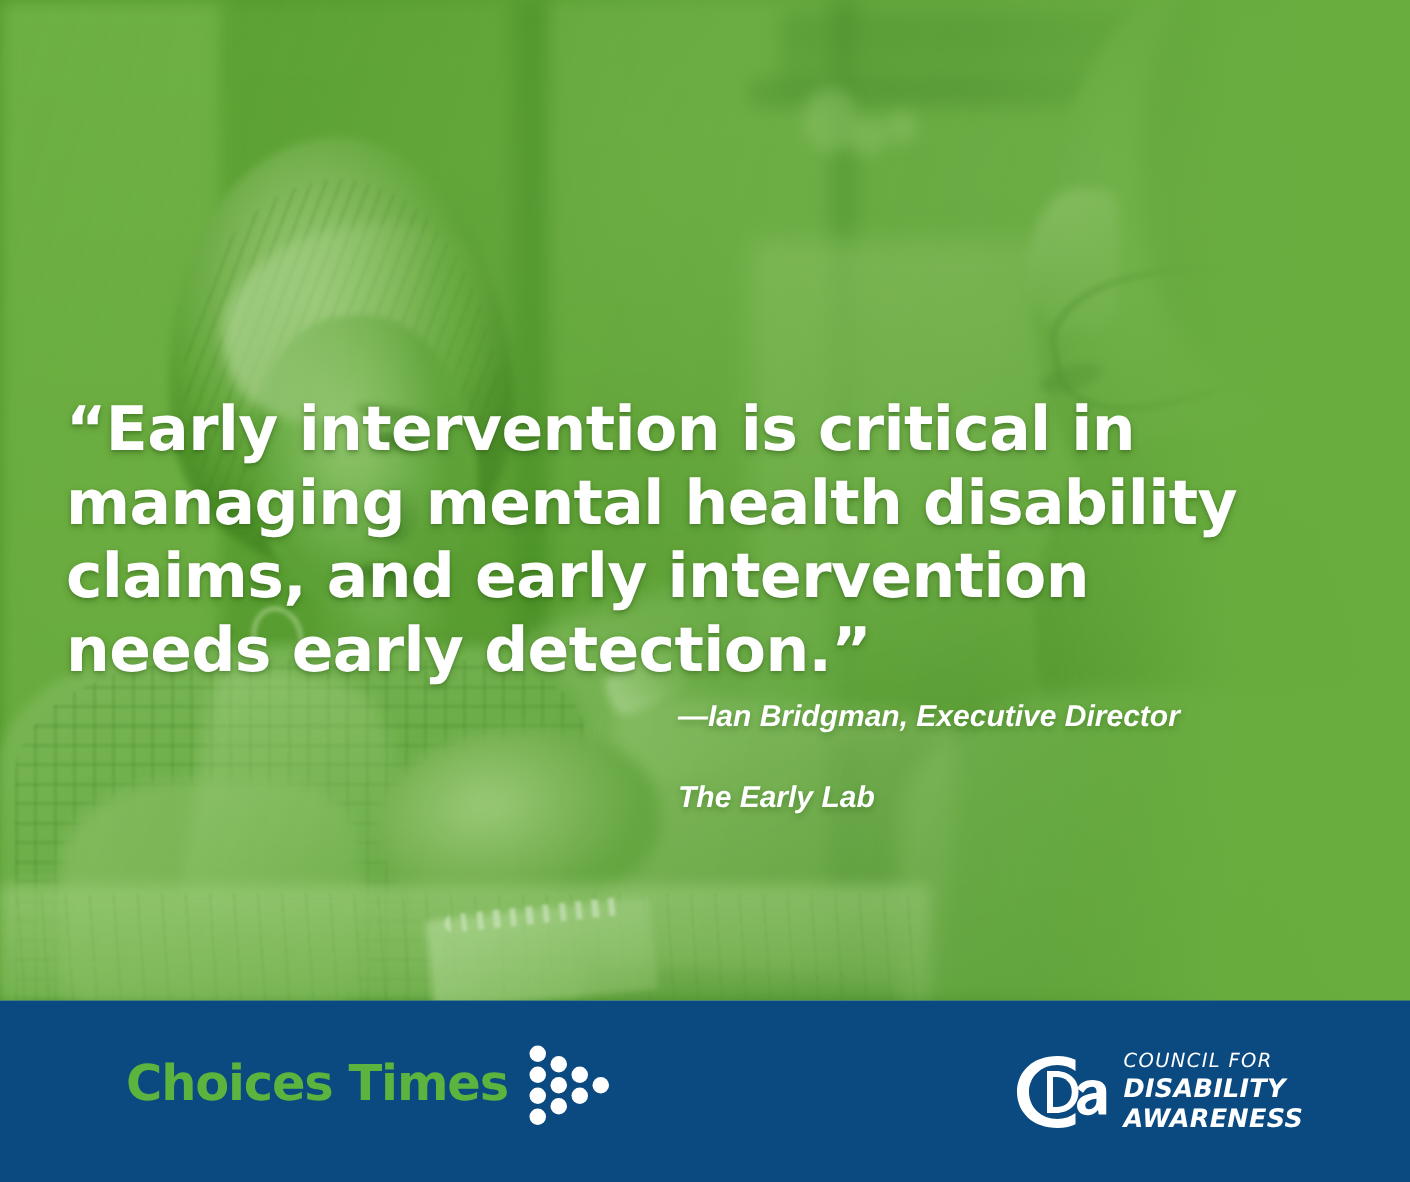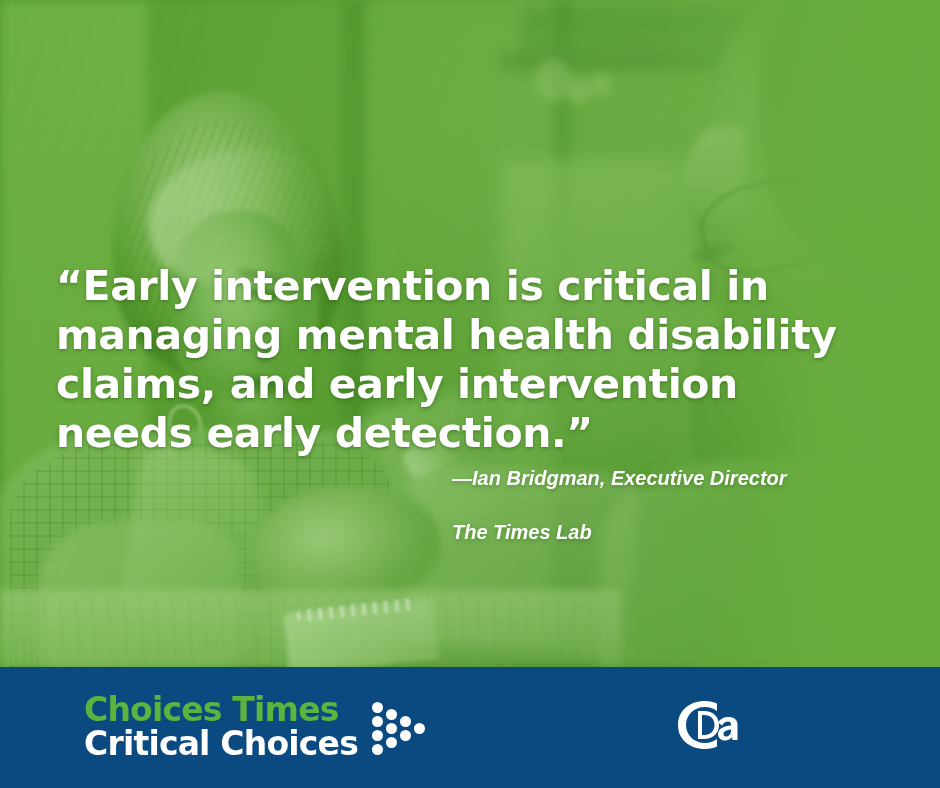--- a/index.html
+++ b/index.html
@@ -275,21 +275,21 @@
     background:radial-gradient(115% 85% at 85% 20%, rgba(160,210,120,.30), transparent 62%);
   }
   .hero-right-fade {
     position:absolute; right:0; top:0; width:290px; height:667px;
     background:linear-gradient(90deg, rgba(106,173,63,0), rgba(106,173,63,.92) 58%, #6aad3f 100%);
   }
 
   
   .quote-block {
     position:absolute;
-    left:56px; top:262px;
+    left:44px; top:262px;
     width:830px;
   }
   .quote-text {
     font-family:"DejaVu Sans", sans-serif;
     font-size:41px;
     font-weight:bold;
     line-height:49px;
     color:#ffffff;
     letter-spacing:-.4px;
     text-shadow:0 2px 5px rgba(46,94,22,.38), 0 1px 2px rgba(46,94,22,.30);
@@ -449,29 +449,28 @@
     <div class="hero-lift"></div>
     <div class="hero-right-fade"></div>
   </div>
 
   <div class="quote-block">
     <div class="quote-text">“Early intervention is critical in managing mental health disability claims, and early intervention needs early detection.”</div>
   </div>
 
   <div class="attribution">
     <div>—Ian Bridgman, Executive Director</div>
-    <div>The Times Lab</div>
+    <div>The Early Lab</div>
   </div>
 
   <div class="footer"></div>
 
   <div class="brand-lockup">
     <div class="brand-words">
       <div class="brand-line1">Choices Times</div>
-      <div class="brand-line2">Critical Choices</div>
     </div>
 
     <div class="dot-mark">
 
       <i style="left:0px;  top:2px;"></i>
       <i style="left:0px;  top:16px;"></i>
       <i style="left:0px;  top:30px;"></i>
       <i style="left:0px;  top:44px;"></i>
 
       <i style="left:14px; top:9px;"></i>
@@ -495,15 +494,19 @@
       <path d="M44 22 L44 78 L56 78 C74 78 86 66 86 50 C86 34 74 22 56 22 Z" fill="#ffffff"></path>
       <path d="M52 30 L52 70 L56 70 C69 70 77 62 77 50 C77 38 69 30 56 30 Z" fill="#0a4a80"></path>
 
       <path d="M104 34 C95 34 88 38 84 45 L92 51 C95 46 99 43 104 43
                C108 43 110 45 110 49 L110 51 C96 52 84 57 84 68
                C84 76 90 81 98 81 C104 81 109 78 112 74 L113 80 L123 80
                L123 49 C123 39 116 34 104 34 Z
                M110 62 C110 69 105 73 100 73 C97 73 95 71 95 68
                C95 63 101 60 110 59 Z" fill="#ffffff"></path>
     </svg>
+    <div class="cda-words">
+      <div class="cda-l1">COUNCIL FOR</div>
+      <div class="cda-l2">DISABILITY AWARENESS</div>
+    </div>
   </div>
 
 </div>
 
 </body></html>

